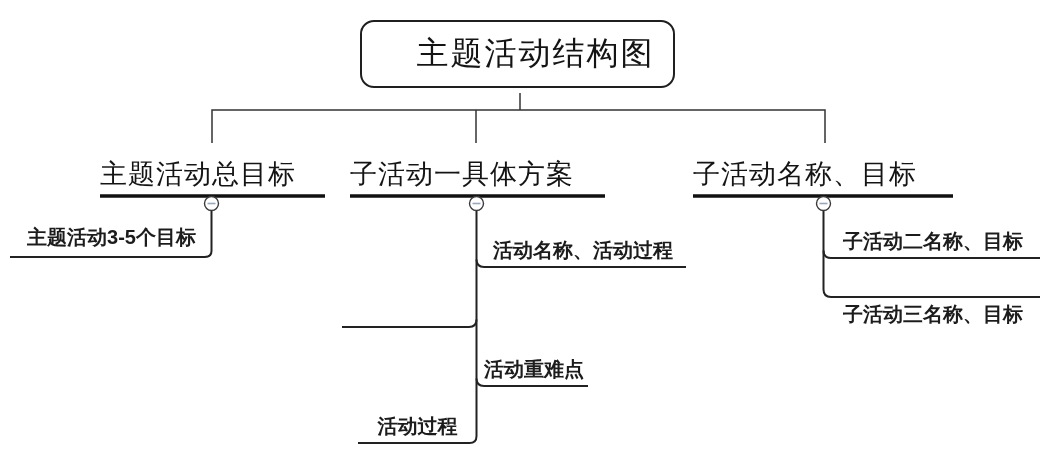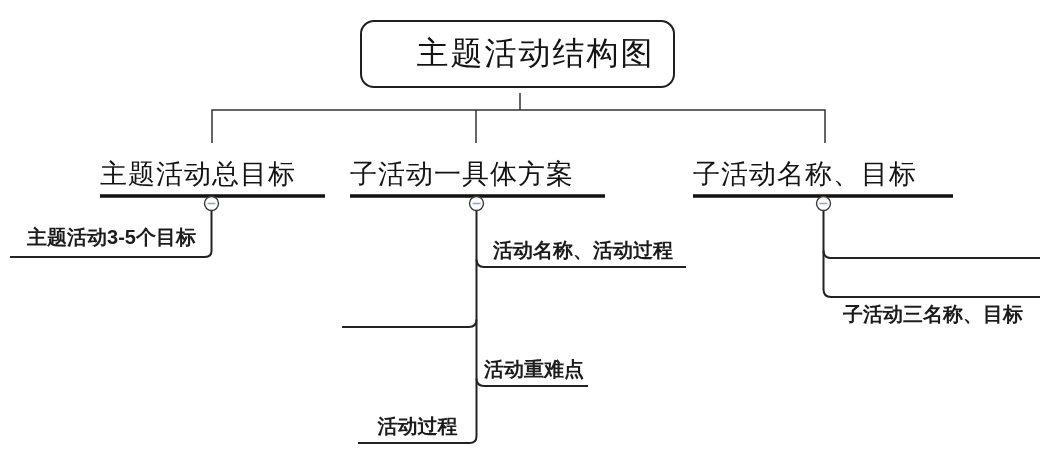--- a/index.html
+++ b/index.html
@@ -77,15 +77,16 @@
   <div class="branch-title" style="left:100px;width:225px;">主题活动总目标</div>
   <div class="branch-title" style="left:350px;width:255px;">子活动一具体方案</div>
   <div class="branch-title" style="left:693px;width:260px;">子活动名称、目标</div>
 
   <div class="child-label" style="left:10px;width:203px;top:224px;">主题活动3-5个目标</div>
 
   <div class="child-label" style="left:480px;width:206px;top:237px;">活动名称、活动过程</div>
   <div class="child-label" style="left:480px;width:108px;top:356px;">活动重难点</div>
   <div class="child-label" style="left:358px;width:119px;top:413px;">活动过程</div>
 
+  <div class="child-label" style="left:826px;width:214px;top:228px;">子活动二名称、目标</div>
   <div class="child-label" style="left:826px;width:214px;top:267px;margin-top:34px;">子活动三名称、目标</div>
 
 </div>
 
 </body></html>

